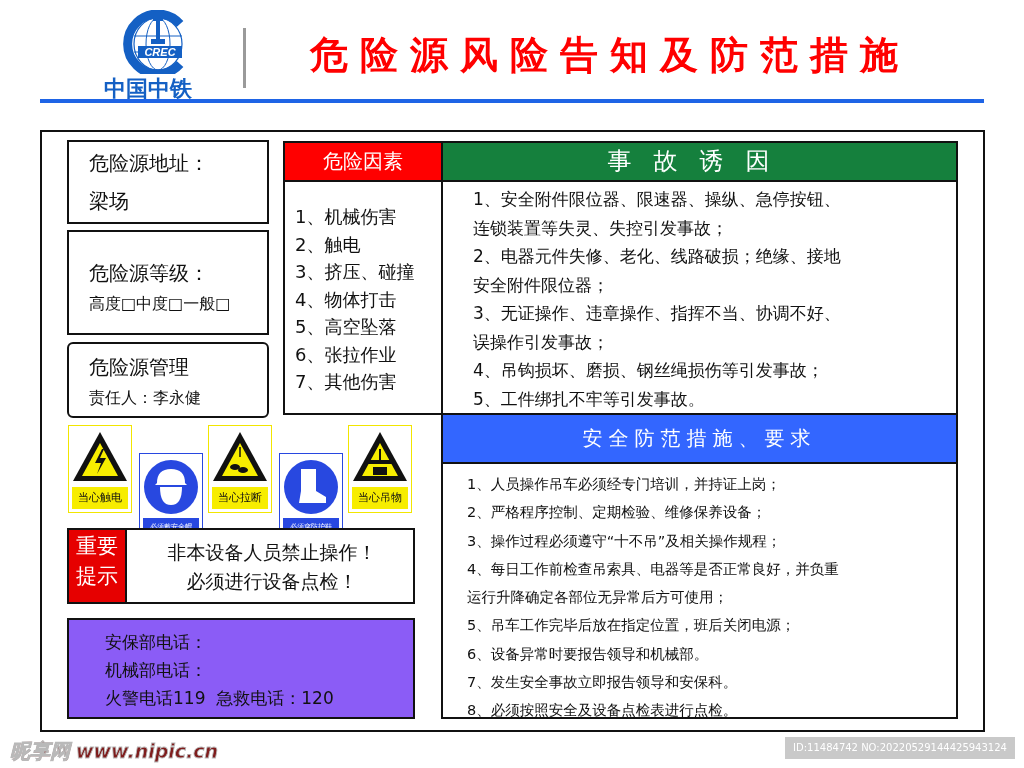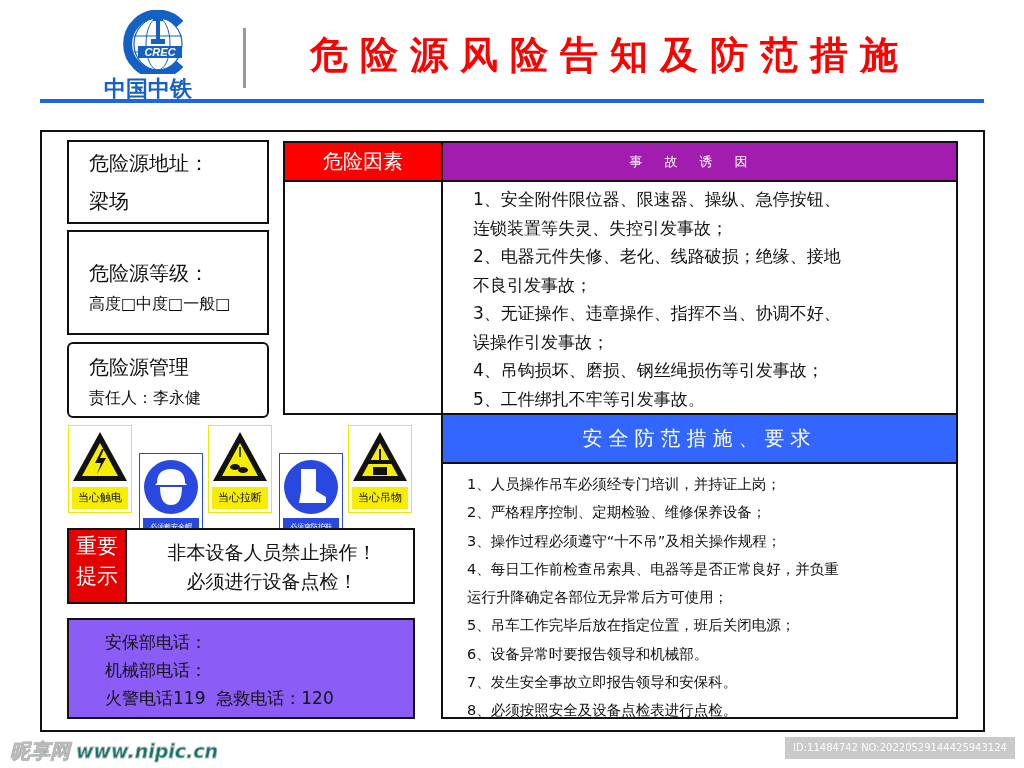--- a/index.html
+++ b/index.html
@@ -27,21 +27,21 @@
   .box-level { left: 67px; top: 230px; width: 202px; height: 105px; }
   .box-mgmt { left: 67px; top: 342px; width: 202px; height: 76px; border-radius: 6px; }
 
   
   .hz-col { left: 283px; top: 141px; width: 160px; height: 274px; border: 2px solid #111; }
   .hz-head { position: absolute; left: 0; top: 0; width: 100%; height: 37px; background: #ff0000; color: #fff; font-size: 20px; text-align: center; line-height: 37px; border-bottom: 2px solid #111; }
   .hz-list { position: absolute; left: 10px; top: 60px; font-size: 18px; line-height: 27.5px; }
 
   
   .cause-col { left: 441px; top: 141px; width: 517px; height: 274px; border: 2px solid #111; }
-  .cause-head { position: absolute; left: 0; top: 0; width: 100%; height: 37px; background: #a21caf; color: #fff; font-size: 13px; text-align: center; line-height: 37px; border-bottom: 2px solid #111; letter-spacing: 22px; }
+  .cause-head { position: absolute; left: 0; top: 0; width: 100%; height: 37px; background: #15803d; color: #fff; font-size: 24px; text-align: center; line-height: 37px; border-bottom: 2px solid #111; letter-spacing: 22px; }
   .cause-body { position: absolute; left: 30px; top: 42px; width: 470px; font-size: 17px; line-height: 28.5px; }
 
   
   .meas-col { left: 441px; top: 413px; width: 517px; height: 306px; border: 2px solid #111; }
   .meas-head { position: absolute; left: 0; top: 0; width: 100%; height: 47px; background: #3366ff; color: #fff; font-size: 20px; text-align: center; line-height: 47px; border-bottom: 2px solid #111; letter-spacing: 6px; }
   .meas-body { position: absolute; left: 24px; top: 55px; width: 485px; font-size: 14.5px; line-height: 28.3px; }
 
   
   .sign { top: 425px; width: 64px; height: 88px; }
   .sign-warn { border: 1.5px solid #f2e600; background: #fff; }
@@ -52,21 +52,21 @@
 
   
   .notice { left: 67px; top: 528px; width: 348px; height: 76px; border: 2px solid #111; background: #fff; }
   .notice-tag { position: absolute; left: 0; top: 0; width: 58px; height: 100%; background: #e60000; color: #fff; font-size: 21px; line-height: 30px; text-align: center; padding-top: 1px; box-sizing: border-box; border-right: 2px solid #111; }
   .notice-text { position: absolute; left: 64px; top: 8px; width: 278px; text-align: center; font-size: 19px; line-height: 29px; }
 
   
   .phones { left: 67px; top: 618px; width: 348px; height: 101px; border: 2px solid #111; background: #8b5cf6; padding: 8px 9px 0 36px; font-size: 17px; line-height: 28px; }
 
   
-  .wm-left { left: 10px; top: 738px; font-size: 20px; color: #0f766e; -webkit-text-stroke: 0.8px #b9b9b9; font-style: italic; font-weight: bold; white-space: nowrap; }
+  .wm-left { left: 10px; top: 738px; font-size: 20px; color: #7f1d1d; -webkit-text-stroke: 0.8px #b9b9b9; font-style: italic; font-weight: bold; white-space: nowrap; }
   .wm-left .url { font-size: 19px; margin-left: 6px; }
   .wm-right { left: 785px; top: 737px; width: 230px; height: 22px; background: #c9c9c9; color: #fff; font-size: 10px; line-height: 22px; text-align: center; white-space: nowrap; }
 </style>
 </head>
 <body>
 
 <div class="abs logo">
   <svg width="80" height="64" viewBox="0 0 80 64" style="position:absolute;left:18px;top:0;">
     <ellipse cx="40" cy="34" rx="24" ry="26" fill="none" stroke="#1460c4" stroke-width="1.2"></ellipse>
     <ellipse cx="40" cy="34" rx="12" ry="26" fill="none" stroke="#1460c4" stroke-width="1"></ellipse>
@@ -95,29 +95,38 @@
   <div class="lbl-big" style="position:absolute;left:20px;top:28px;">危险源等级：</div>
   <div class="lbl-sm" style="position:absolute;left:20px;top:62px;white-space:nowrap;">高度□中度□一般□</div>
 </div>
 <div class="abs box box-mgmt">
   <div class="lbl-big" style="position:absolute;left:20px;top:10px;">危险源管理</div>
   <div class="lbl-sm" style="position:absolute;left:20px;top:44px;">责任人：李永健</div>
 </div>
 
 <div class="abs hz-col">
   <div class="hz-head">危险因素</div>
+  <div class="hz-list">
+    <div>1、机械伤害</div>
+    <div>2、触电</div>
+    <div>3、挤压、碰撞</div>
+    <div>4、物体打击</div>
+    <div>5、高空坠落</div>
+    <div>6、张拉作业</div>
+    <div>7、其他伤害</div>
+  </div>
 </div>
 
 <div class="abs cause-col">
   <div class="cause-head">事故诱因</div>
   <div class="cause-body">
     <div>1、安全附件限位器、限速器、操纵、急停按钮、</div>
     <div>连锁装置等失灵、失控引发事故；</div>
     <div>2、电器元件失修、老化、线路破损；绝缘、接地</div>
-    <div>不良引发事故；</div>
+    <div>安全附件限位器；</div>
     <div>3、无证操作、违章操作、指挥不当、协调不好、</div>
     <div>误操作引发事故；</div>
     <div>4、吊钩损坏、磨损、钢丝绳损伤等引发事故；</div>
     <div>5、工件绑扎不牢等引发事故。</div>
   </div>
 </div>
 
 <div class="abs meas-col">
   <div class="meas-head">安全防范措施、要求</div>
   <div class="meas-body">

